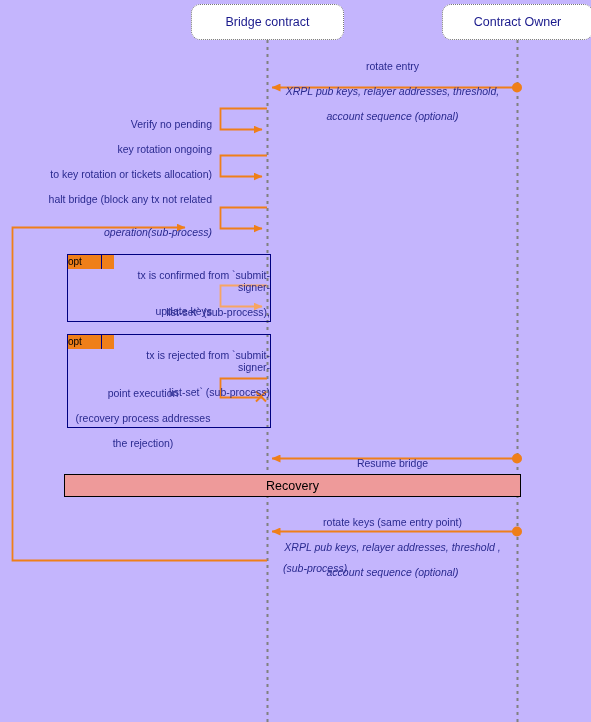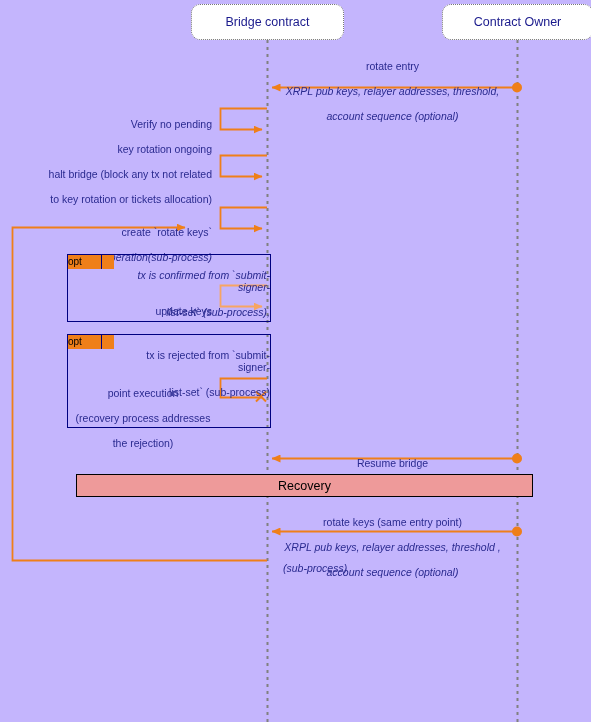--- a/index.html
+++ b/index.html
@@ -171,35 +171,34 @@
     <div class="ital">XRPL pub keys, relayer addresses, threshold,</div>
     <div class="ital">account sequence (optional)</div>
   </div>
 
   <div class="msg-label ta-right" style="left:20px; top:105px; width:192px;">
     <div>Verify no pending</div>
     <div>key rotation ongoing</div>
   </div>
 
   <div class="msg-label ta-right" style="left:10px; top:155px; width:202px;">
+    <div>to key rotation or tickets allocation)</div>
     <div>halt bridge (block any tx not related</div>
-    <div>to key rotation or tickets allocation)</div>
   </div>
 
   <div class="msg-label ta-right" style="left:30px; top:213px; width:182px;">
-    <div>create `rotate keys`</div>
     <div class="ital">operation(sub-process)</div>
   </div>
 
   <div class="opt-frame" style="left:67px; top:254px; width:204px; height:68px;"></div>
   <div class="opt-tab" style="left:68px; top:255px; width:34px;">
     <span>opt</span>
   </div>
   <div class="opt-tab-slant" style="left:102px; top:255px;"></div>
-  <div class="opt-cond ta-right" style="left:118px; top:256px; width:152px;font-style:italic;">
+  <div class="opt-cond ta-right" style="left:118px; top:256px; width:152px;">
     <div>tx is confirmed from `submit-signer-</div>
     <div>list-set` (sub-process),</div>
   </div>
   <div class="msg-label ta-right" style="left:80px; top:292px; width:132px;">
     <div>update keys</div>
   </div>
 
   <div class="opt-frame" style="left:67px; top:334px; width:204px; height:94px;"></div>
   <div class="opt-tab" style="left:68px; top:335px; width:34px;">
     <span>opt</span>
@@ -212,21 +211,21 @@
   <div class="msg-label ta-center" style="left:74px; top:374px; width:138px;">
     <div>point execution</div>
     <div>(recovery process addresses</div>
     <div>the rejection)</div>
   </div>
 
   <div class="msg-label ta-center" style="left:280px; top:444px; width:225px;">
     <div>Resume bridge</div>
   </div>
 
-  <div class="divider-bar" style="left:76px; top:474px; width:457px; height:23px;">
+  <div class="divider-bar" style="left:64px; top:474px; width:457px; height:23px;">
     <span>Recovery</span>
   </div>
 
   <div class="msg-label ta-center" style="left:280px; top:503px; width:225px;">
     <div>rotate keys (same entry point)</div>
     <div class="ital">XRPL pub keys, relayer addresses, threshold ,</div>
     <div class="ital">account sequence (optional)</div>
   </div>
 
   <div class="msg-label ta-left" style="left:283px; top:549px; width:240px;">

